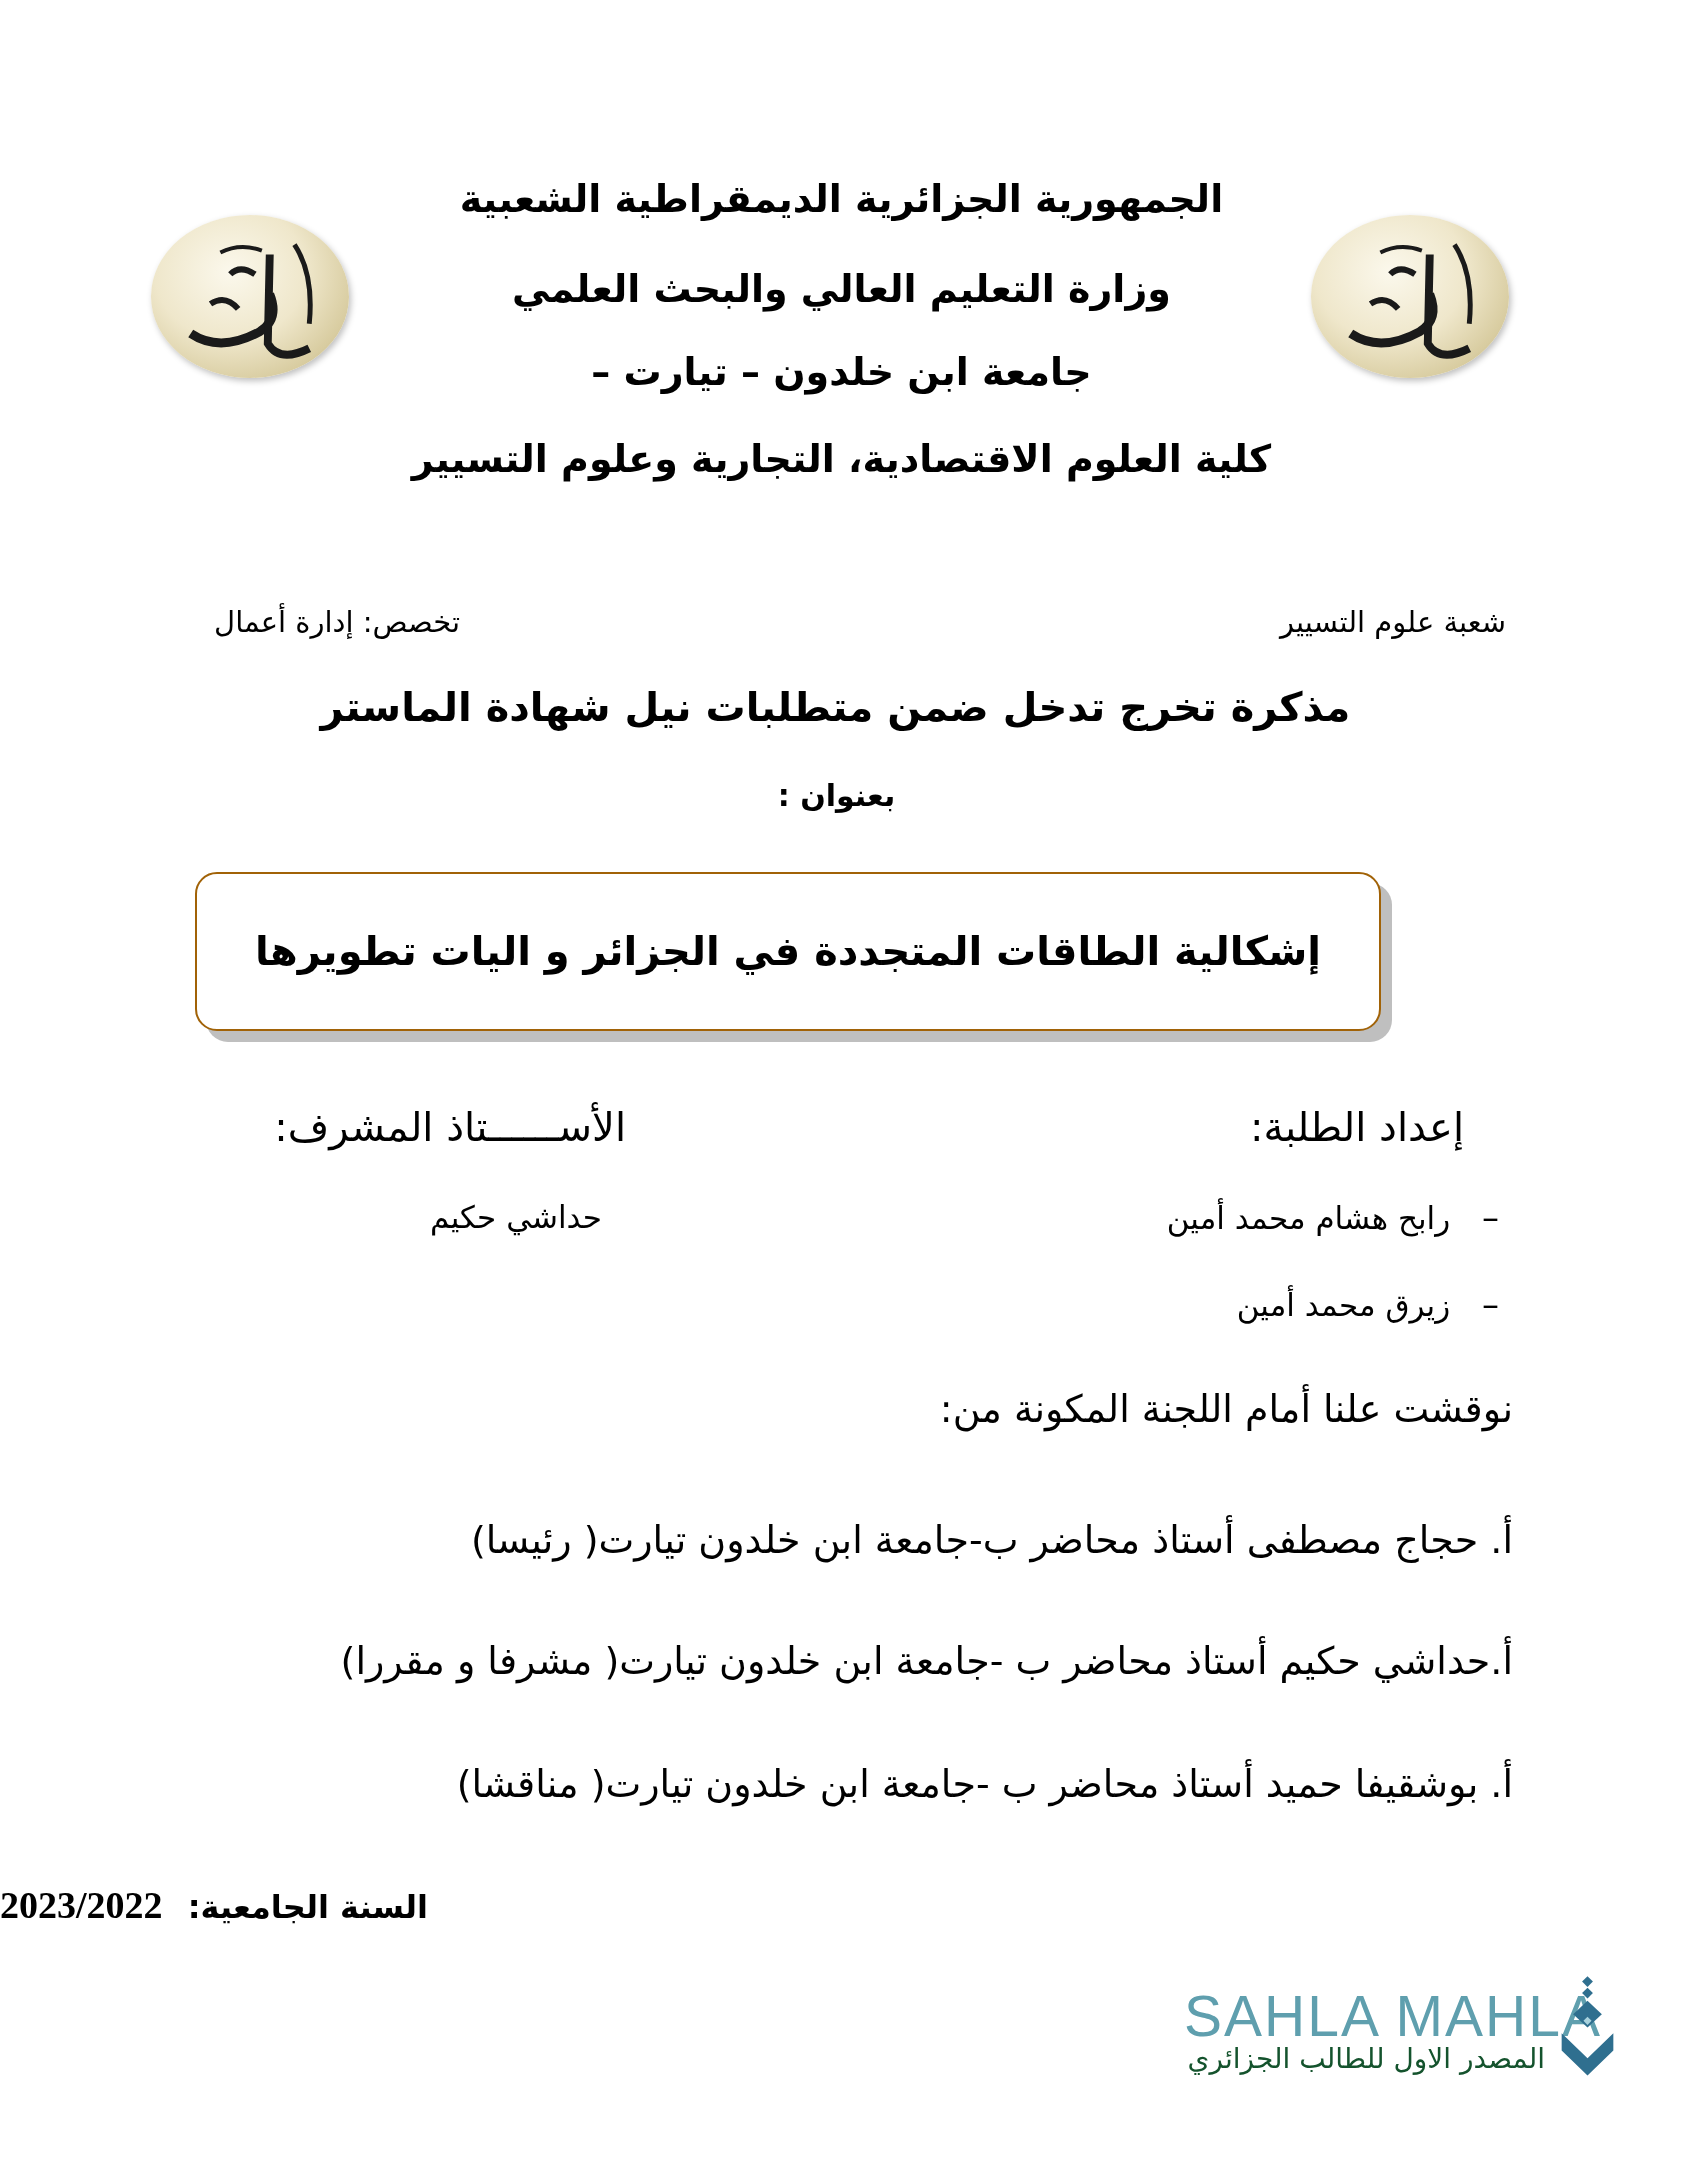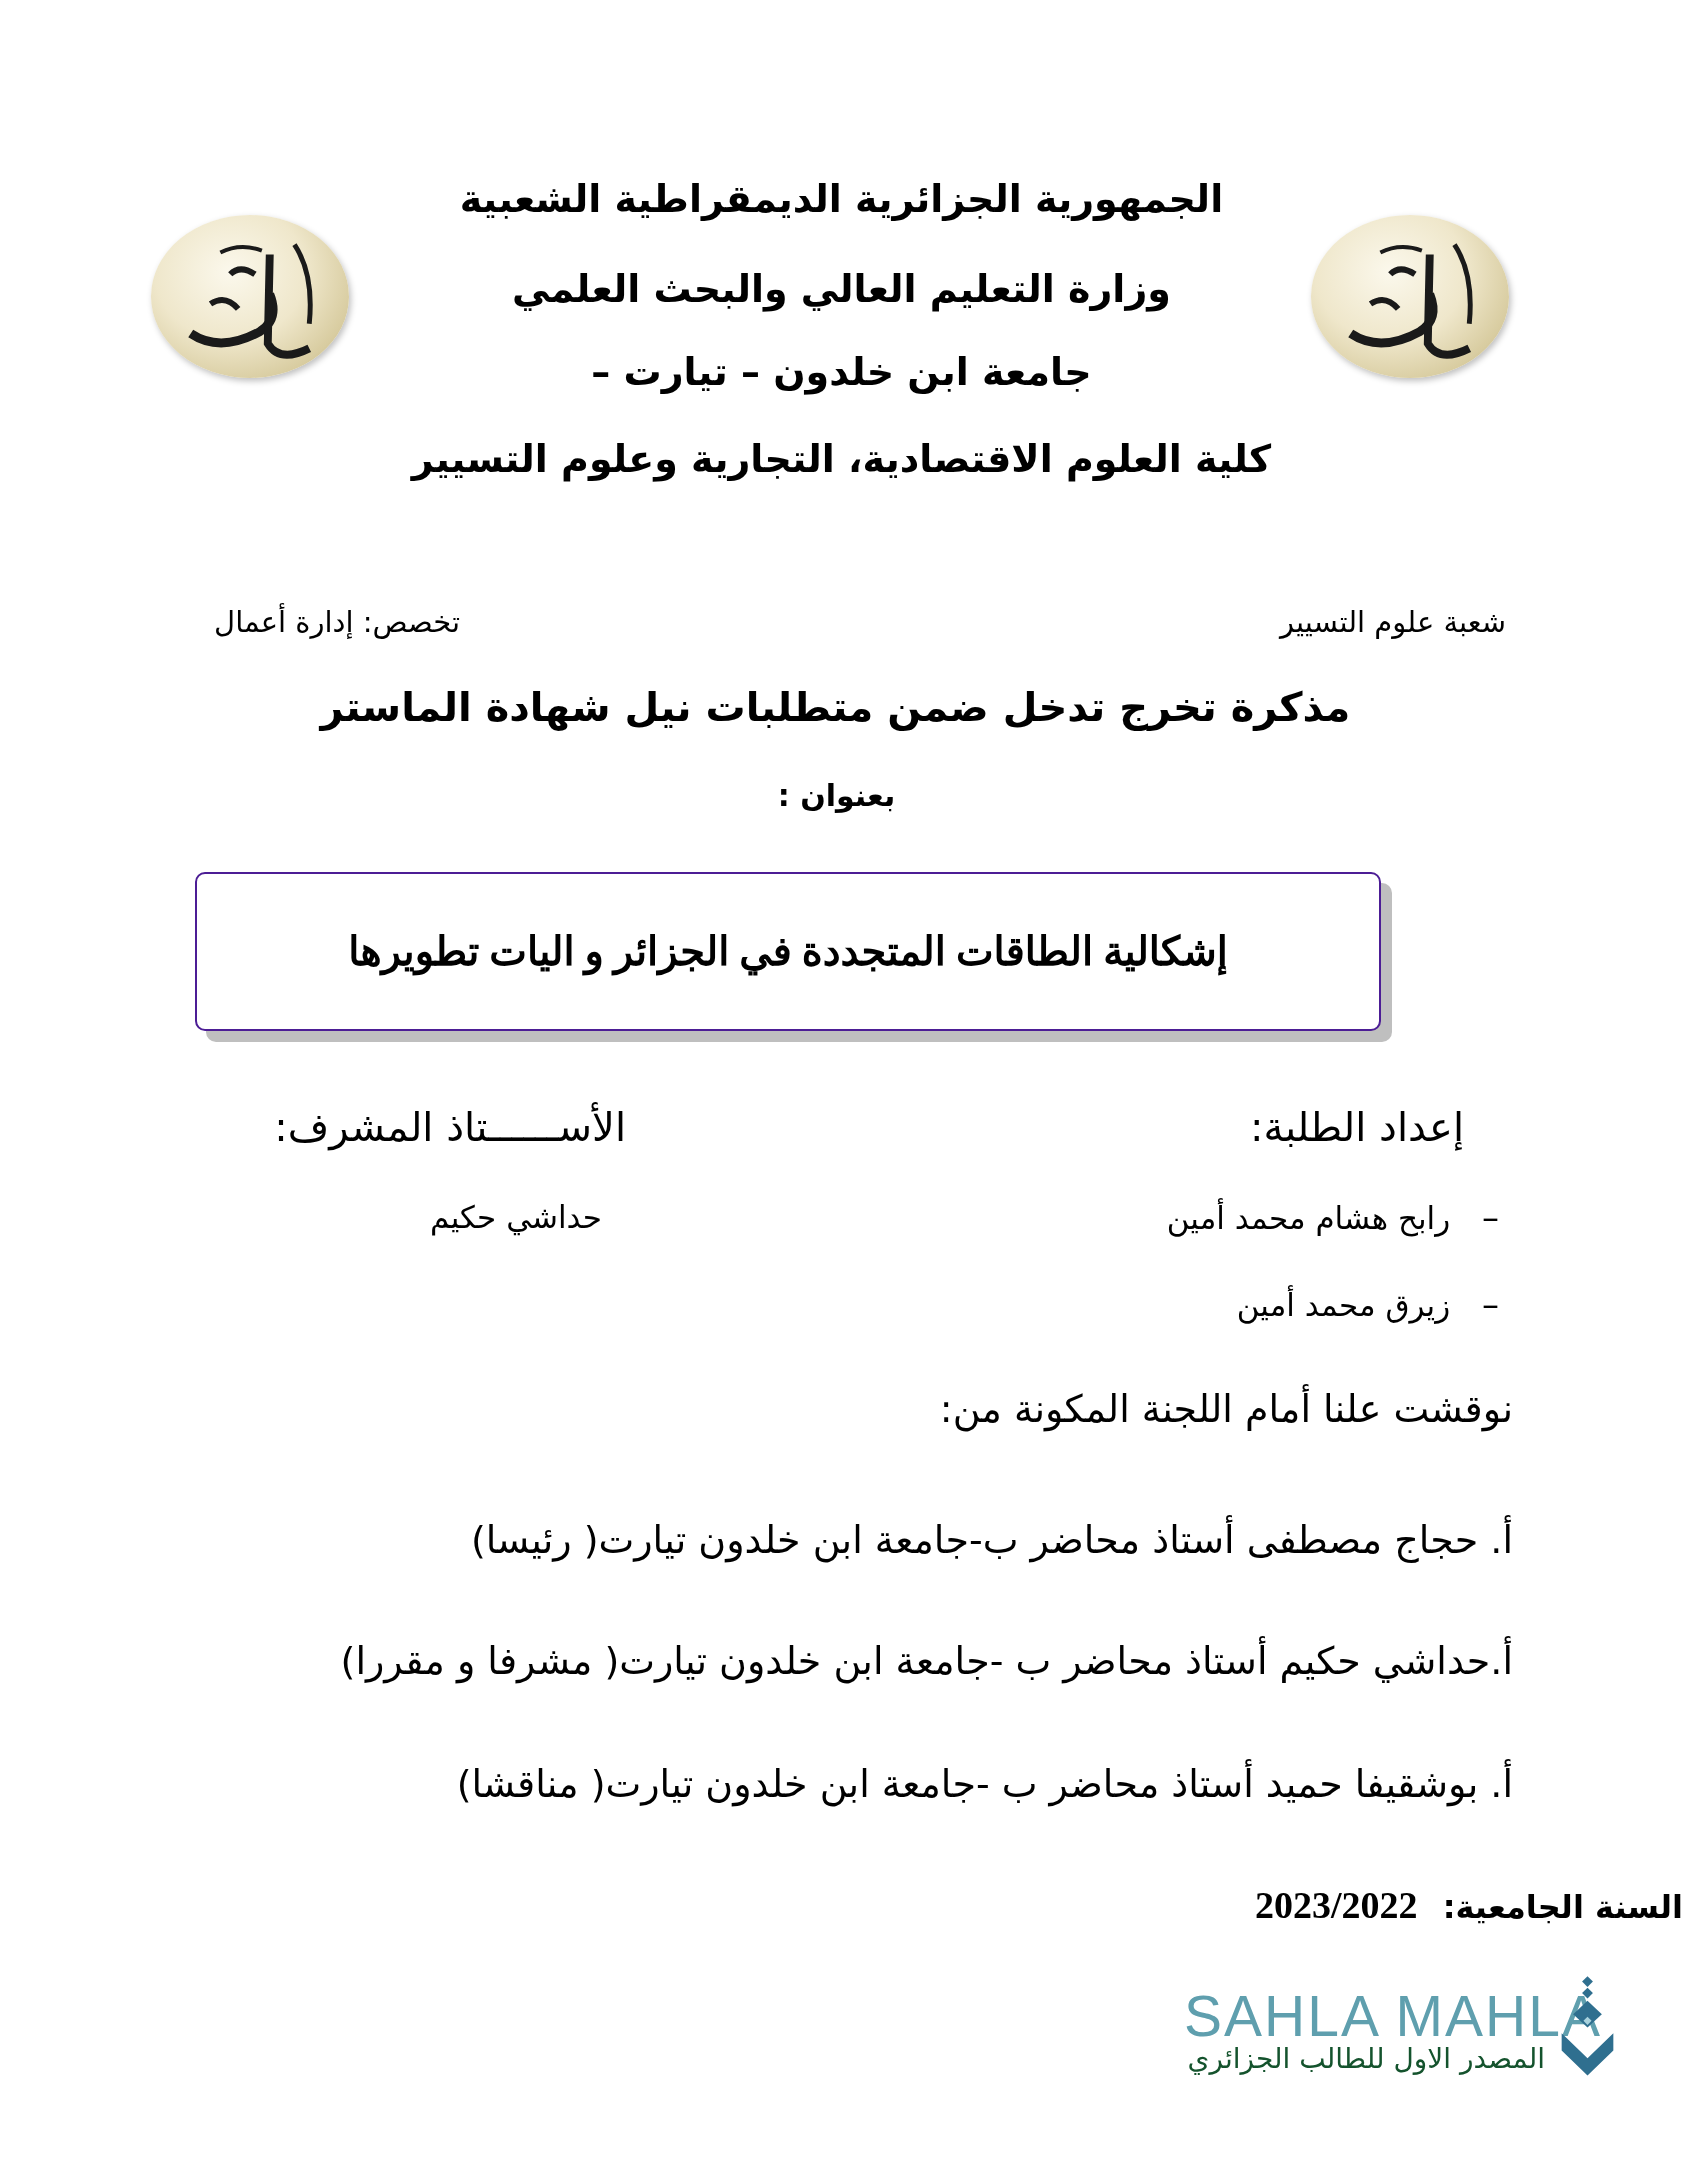--- a/index.html
+++ b/index.html
@@ -6,22 +6,22 @@
   body { width:1683px; height:2178px; position:relative; overflow:hidden;
          font-family:"DejaVu Sans", sans-serif; color:#000; }
   .abs { position:absolute; }
   .rtl { direction:rtl; unicode-bidi:plaintext; white-space:nowrap; }
   .hdr { left:0; width:1683px; text-align:center; font-weight:bold; font-size:38px; line-height:50px; }
   .logo { width:198px; height:163px; border-radius:50%;
           background: radial-gradient(ellipse at 40% 35%, #fbf8ec 0%, #efe7cb 45%, #d8cca0 75%, #a89a6c 100%);
           box-shadow: 2px 3px 6px rgba(0,0,0,0.25); overflow:hidden; }
   .logo svg { width:100%; height:100%; }
   .bold { font-weight:normal; }
-  .title-box { left:195px; top:872px; width:1182px; height:155px; border:2px solid #4c1d95;
-               border-radius:10px; background:#fff; box-shadow:11px 11px 0 #bfbfbf;font-family:Liberation Serif, serif; }
+  .title-box { left:195px; top:872px; width:1182px; height:155px; border:2px solid #a16207;
+               border-radius:22px; background:#fff; box-shadow:11px 11px 0 #bfbfbf; }
   .title-text { width:100%; text-align:center; font-weight:bold; font-size:40px; line-height:155px; }
   .dash { font-size:34px; }
   .wm-text { color:#5f9fae; font-family:"Liberation Sans", sans-serif; font-size:57px; letter-spacing:2px; }
   .wm-sub { color:#14532d; font-size:28px; }
 </style>
 </head>
 <body>
 
 <div class="abs logo" style="left:151px; top:215px;">
   <svg viewBox="0 0 200 165">
@@ -70,21 +70,21 @@
   <span style="margin-right:22px;">زيرق محمد أمين</span>
 </div>
 
 <div class="abs rtl" style="right:1081px; top:1195px; font-size:31px; line-height:44px;margin-left:7px;">حداشي حكيم</div>
 
 <div class="abs rtl bold" style="right:170px; top:1384px; font-size:38px; line-height:51px;">نوقشت علنا أمام اللجنة المكونة من:</div>
 <div class="abs rtl bold" style="right:170px; top:1515px; font-size:38px; line-height:51px;">أ. حجاج مصطفى أستاذ محاضر ب-جامعة ابن خلدون تيارت( رئيسا)</div>
 <div class="abs rtl bold" style="right:170px; top:1636px; font-size:38px; line-height:51px;">أ.حداشي حكيم أستاذ محاضر ب -جامعة ابن خلدون تيارت( مشرفا و مقررا)</div>
 <div class="abs rtl bold" style="right:170px; top:1759px; font-size:38px; line-height:51px;">أ. بوشقيفا حميد أستاذ محاضر ب -جامعة ابن خلدون تيارت( مناقشا)</div>
 
-<div class="abs rtl" style="left:0; width:1683px; text-align:right; top:1883px; font-size:32px; line-height:44px; font-weight:bold;">
+<div class="abs rtl" style="left:0; width:1683px; text-align:left; top:1883px; font-size:32px; line-height:44px; font-weight:bold;">
   <span>السنة الجامعية:</span>
   <span style="font-family:'Liberation Serif', serif; font-size:38px; margin-right:14px;">2023/2022</span>
 </div>
 
 <div class="abs" style="left:1176px; top:1973px; width:446px; height:114px;">
   <div class="abs wm-text" style="left:8px; top:14px; line-height:59px;">SAHLA MAHLA</div>
   <div class="abs rtl wm-sub" style="right:77px; top:69px; line-height:34px;">المصدر الاول للطالب الجزائري</div>
   <svg class="abs" viewBox="0 0 70 110" style="left:378px; top:0px; width:67px; height:111px;">
     <rect x="31" y="2" width="8" height="8" fill="#2f6f8f" transform="rotate(45 35 6)"></rect>
     <rect x="31" y="14" width="8" height="8" fill="#2f6f8f" transform="rotate(45 35 18)"></rect>

